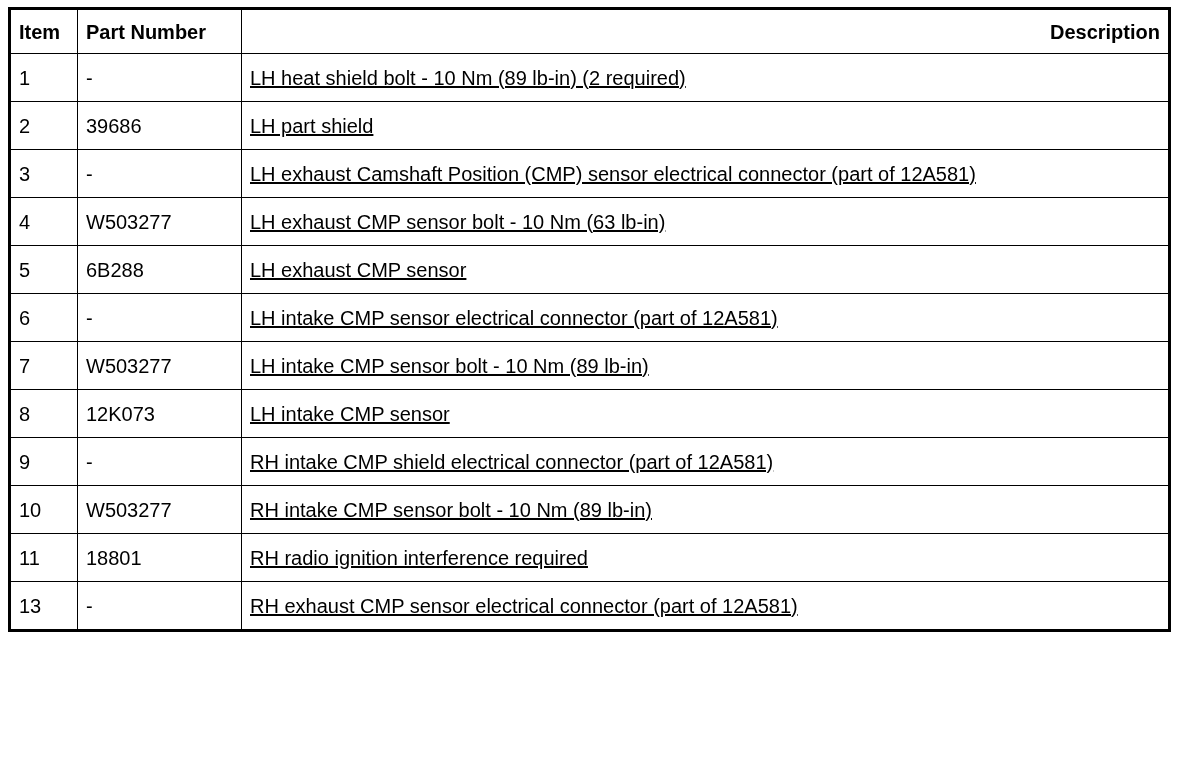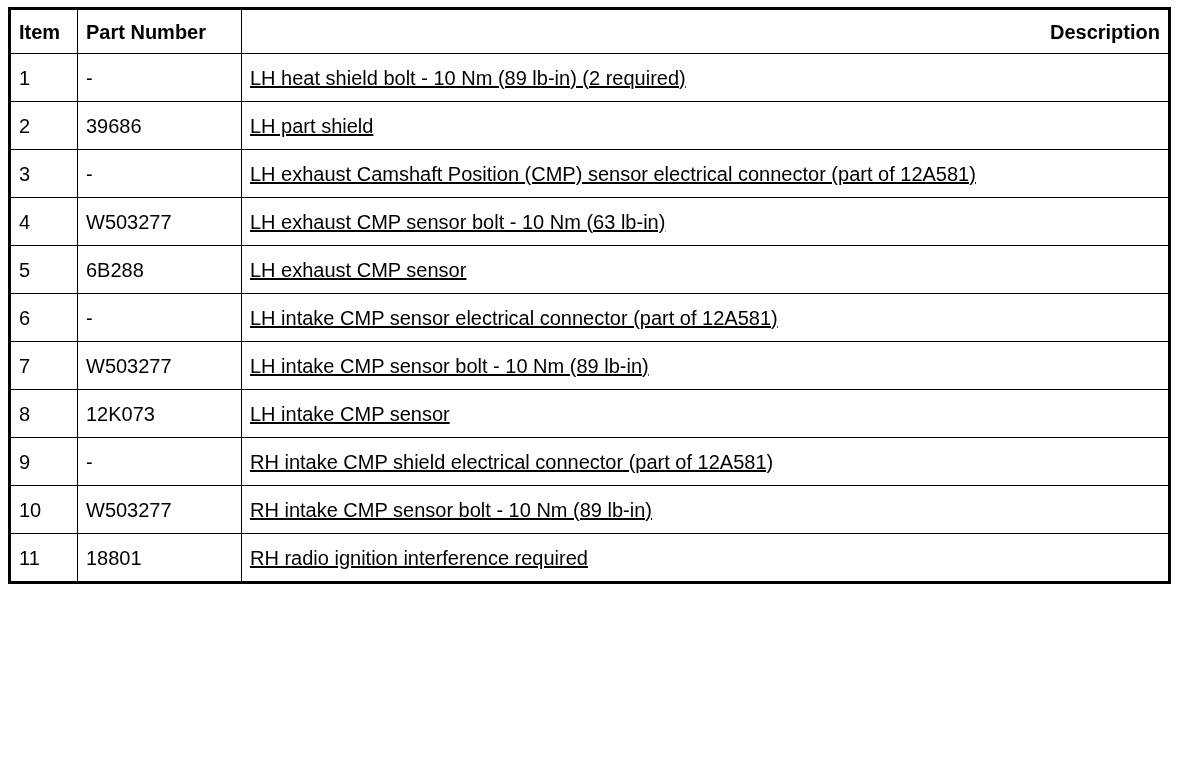--- a/index.html
+++ b/index.html
@@ -154,19 +154,24 @@
         <td class="cell-desc">RH intake CMP sensor bolt - 10 Nm (89 lb-in)</td>
       </tr>
 
       <tr>
         <td class="cell-item">11</td>
         <td class="cell-part">18801</td>
         <td class="cell-desc">RH radio ignition interference required</td>
       </tr>
 
 
+      <tr>
+        <td class="cell-item">13</td>
+        <td class="cell-part">-</td>
+        <td class="cell-desc">RH exhaust CMP sensor electrical connector (part of 12A581)</td>
+      </tr>
 
 
 
     </tbody>
   </table>
 
 </div>
 
 </body></html>

